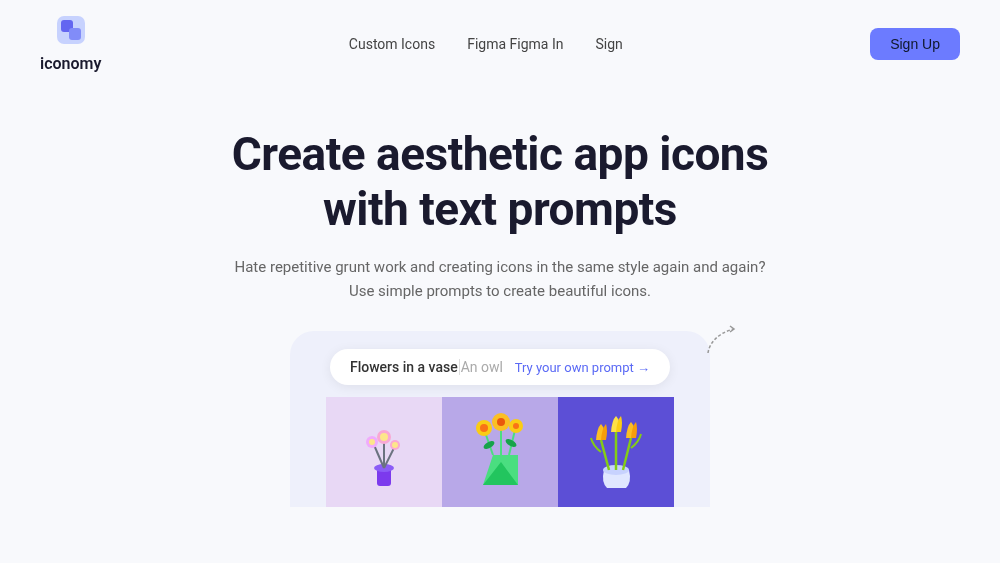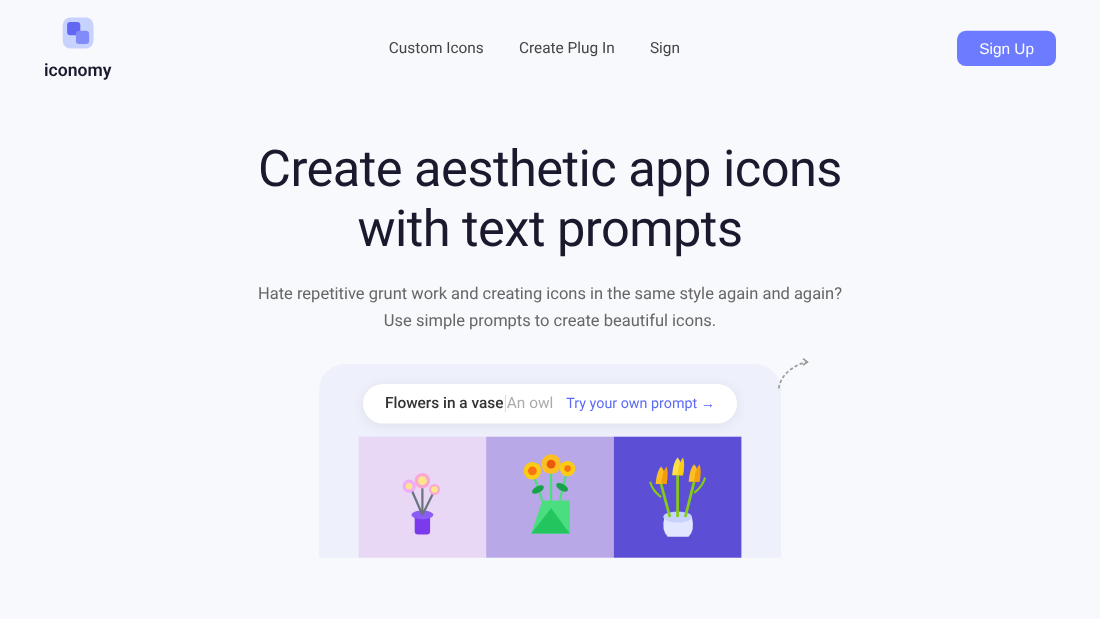--- a/index.html
+++ b/index.html
@@ -48,41 +48,41 @@
 
     .nav-link {
       font-size: 14px;
       color: #444;
       text-decoration: none;
       cursor: pointer;
     }
 
     .signup-btn {
       background: #6c7bff;
-      color: #ffffff;
+      color: #0f172a;
       border: none;
       border-radius: 8px;
       padding: 8px 20px;
       font-size: 14px;
       font-weight: 500;
       cursor: pointer;
     }
 
     
     .hero {
       display: flex;
       flex-direction: column;
       align-items: center;
       padding-top: 40px;
       position: relative;
     }
 
     .hero-title {
       font-size: 46px;
-      font-weight: 400;
+      font-weight: 700;
       color: #1a1a2e;
       text-align: center;
       line-height: 1.2;
       letter-spacing: -0.5px;
       max-width: 600px;
     }
 
     .hero-subtitle {
       margin-top: 18px;
       font-size: 15px;
@@ -198,21 +198,21 @@
     <svg class="logo-icon" viewBox="0 0 32 32" fill="none" xmlns="http://www.w3.org/2000/svg">
       <rect x="2" y="2" width="28" height="28" rx="7" fill="#c7d2fe"></rect>
       <rect x="6" y="6" width="12" height="12" rx="3" fill="#6366f1"></rect>
       <rect x="14" y="14" width="12" height="12" rx="3" fill="#818cf8"></rect>
     </svg>
     <span class="logo-text">iconomy</span>
   </div>
 
   <div class="nav-links">
     <a class="nav-link">Custom Icons</a>
-    <a class="nav-link">Create Plug In</a>
+    <a class="nav-link">Figma Figma In</a>
     <a class="nav-link">Sign</a>
   </div>
 
   <button class="signup-btn">Sign Up</button>
 </nav>
 
 <section class="hero">
   <h1 class="hero-title">
     <span>Create aesthetic app icons</span><br>
     <span>with text prompts</span>

